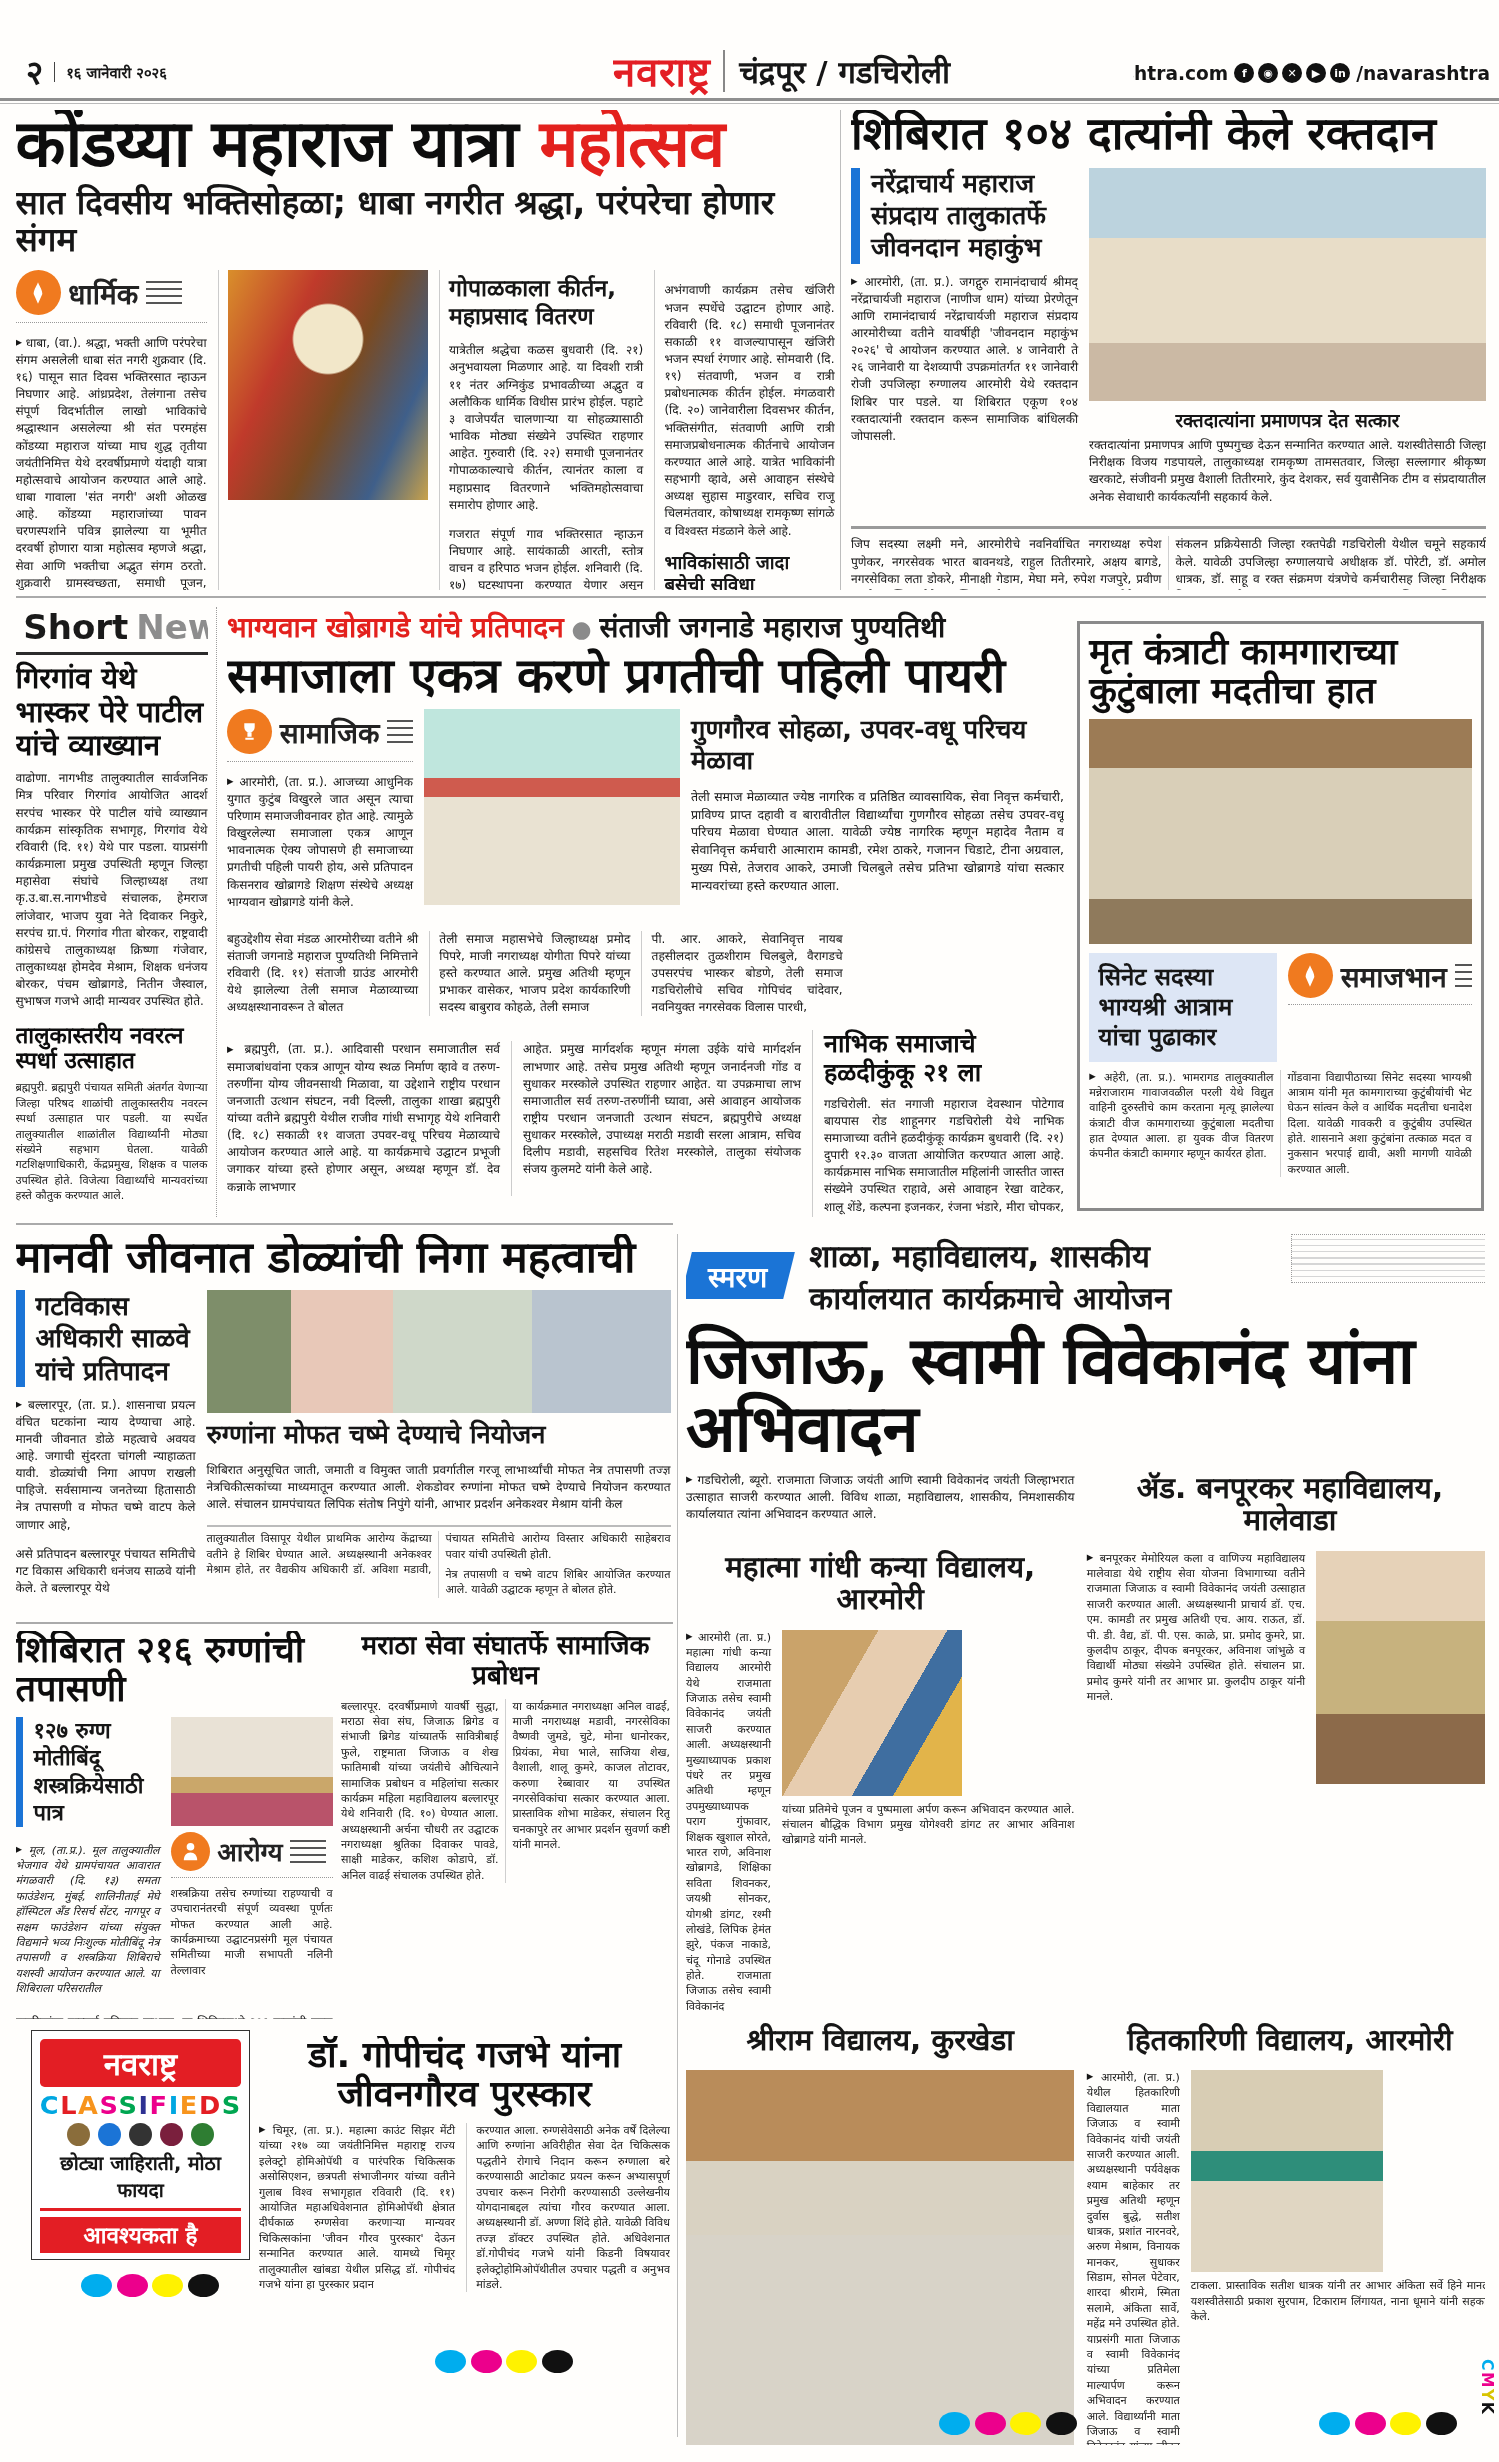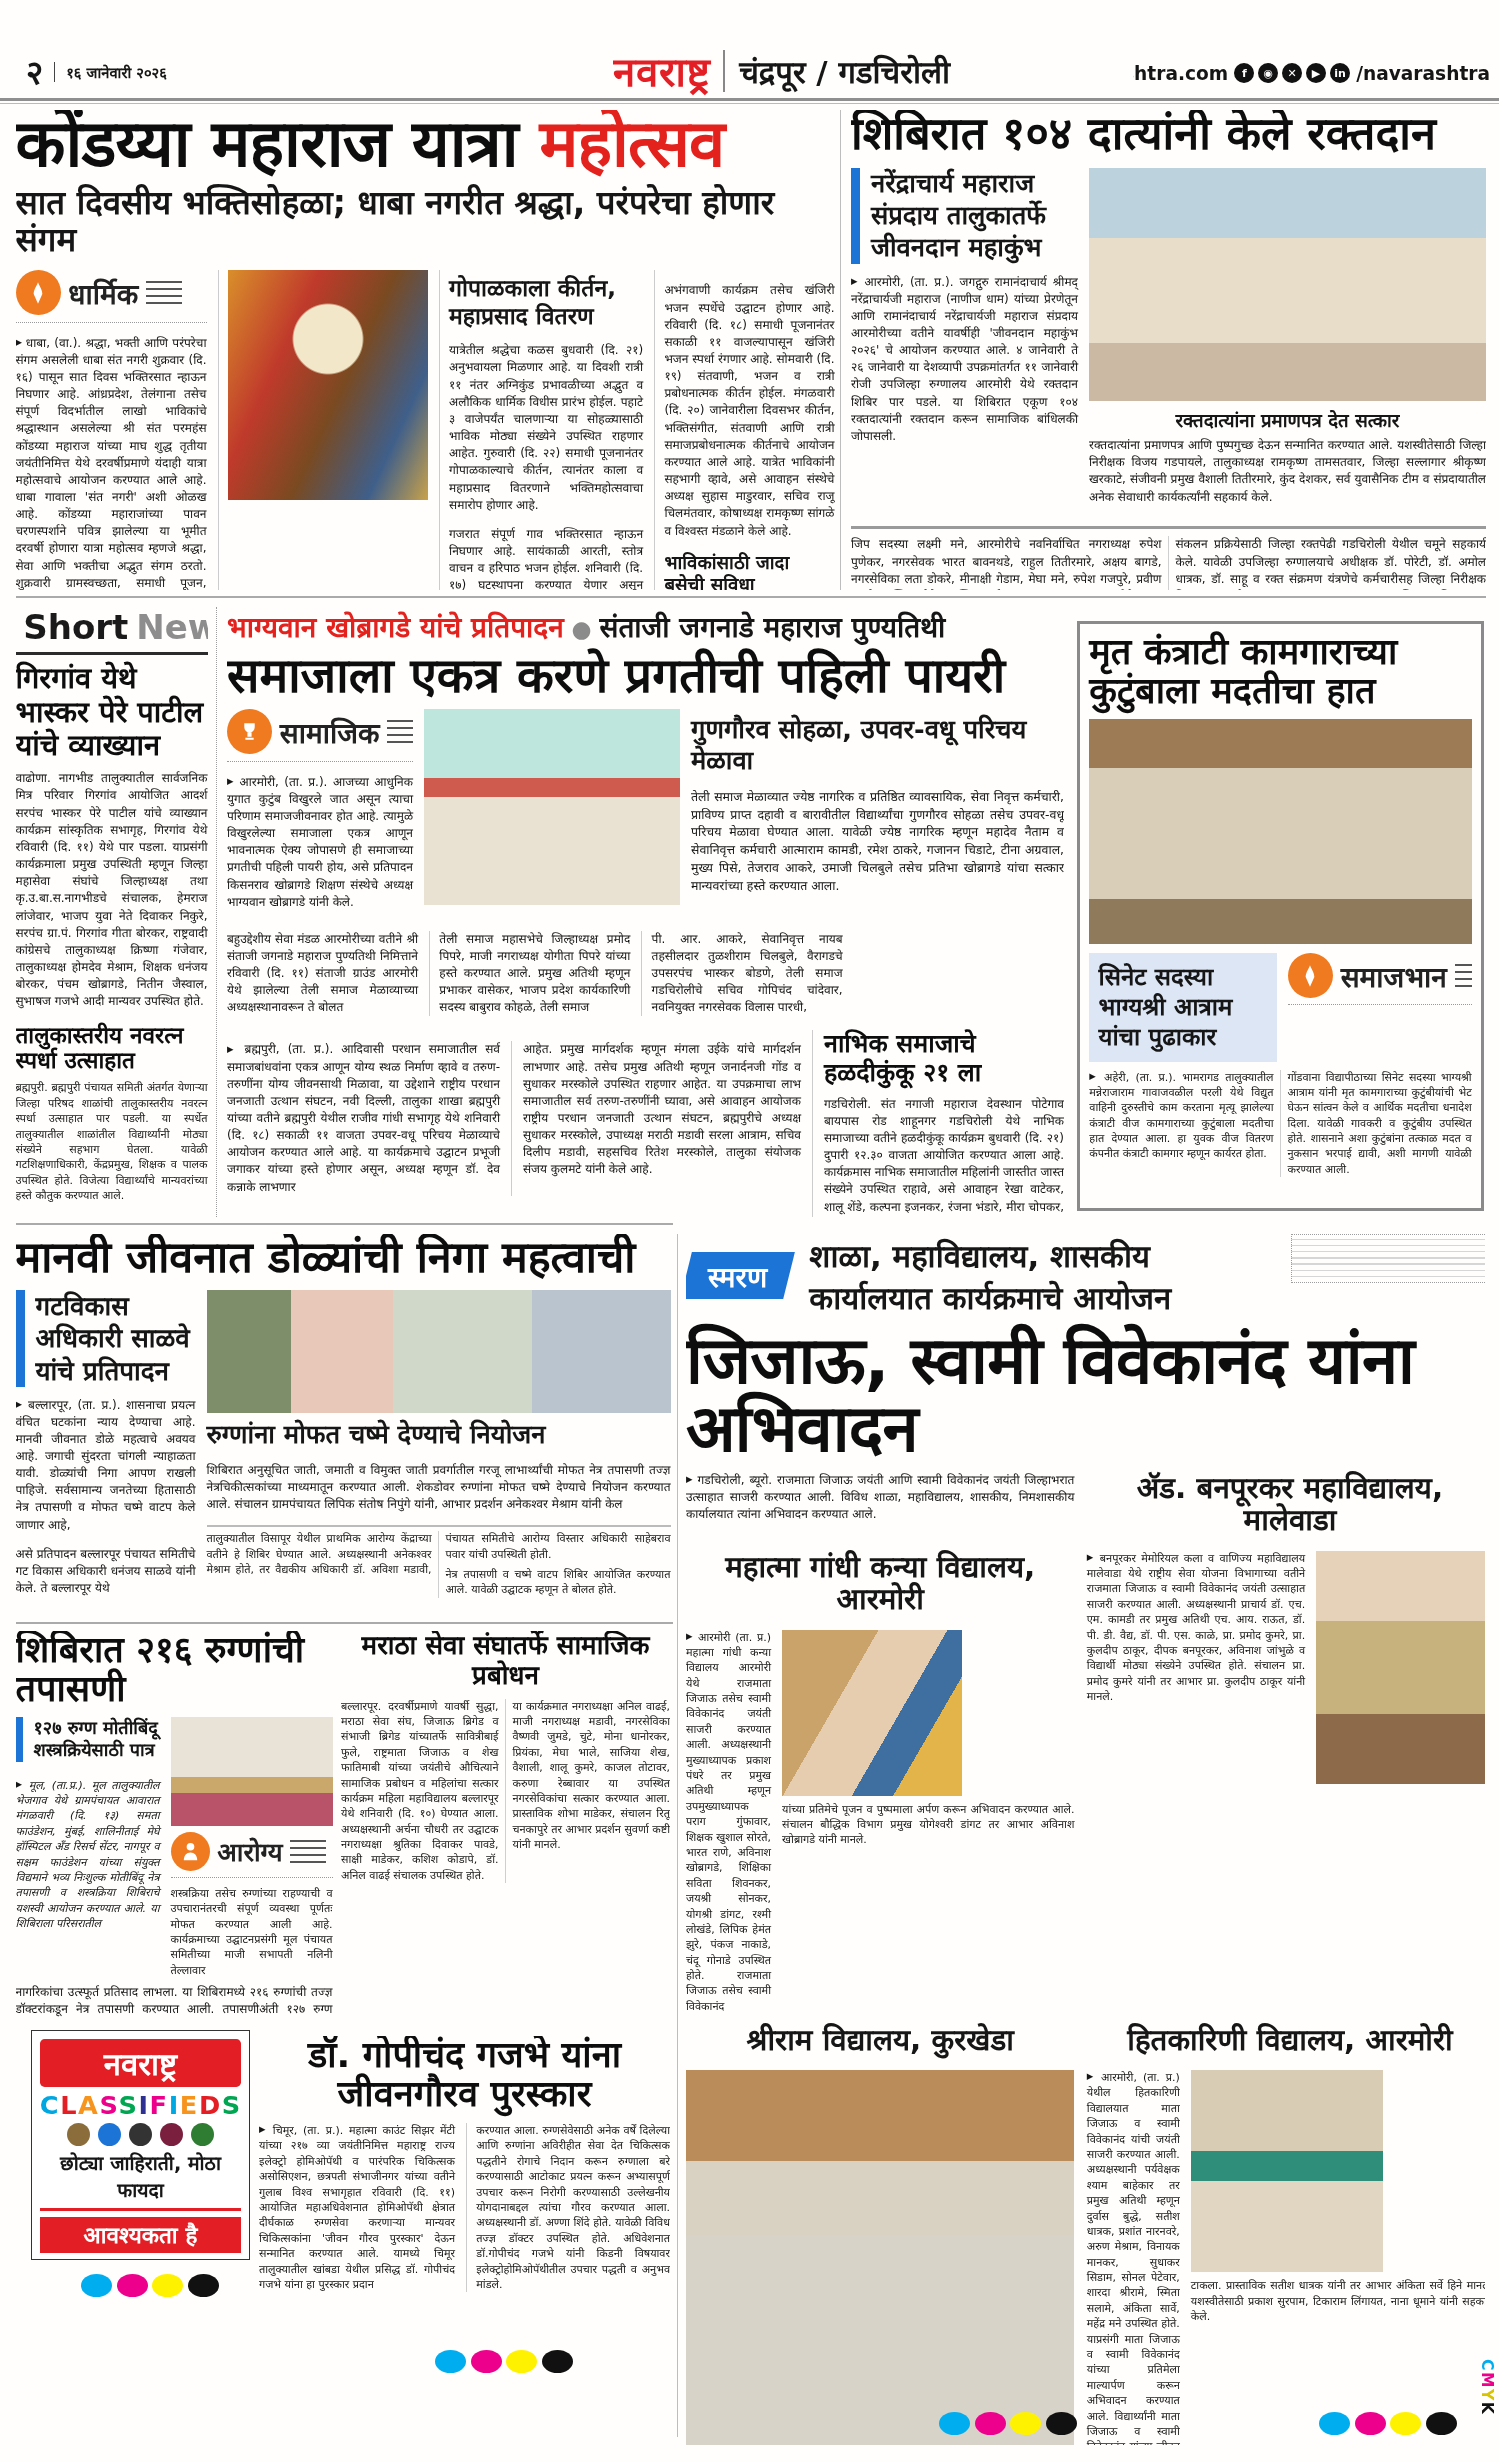--- a/index.html
+++ b/index.html
@@ -291,21 +291,21 @@
     </div>
   </div>
 
   <div class="hrule" style="left:15.5px;top:1622px;width:657px;height:1.6px;background:#aaa;"></div>
   <div class="vrule" style="left:677px;top:1234px;height:1203px;"></div>
 
   <div class="region" style="left:15.5px;top:1631px;width:317px;height:388px;">
     <div class="hl-md" style="font-size:36px;">शिबिरात २१६ रुग्णांची तपासणी</div>
     <div class="flexrow" style="margin-top:7.8px;">
       <div style="width:144px;">
-        <div class="bluebar" style="font-size:18px;border-left-width:7.8px;">१२७ रुग्ण मोतीबिंदू शस्त्रक्रियेसाठी पात्र</div>
+        <div class="bluebar" style="font-size:22px;border-left-width:7.8px;">१२७ रुग्ण मोतीबिंदू शस्त्रक्रियेसाठी पात्र</div>
         <p class="body-sm dateline" style="margin-top:16px;font-style:italic;">मूल, (ता.प्र.). मूल तालुक्यातील भेजगाव येथे ग्रामपंचायत आवारात मंगळवारी (दि. १३) समता फाउंडेशन, मुंबई, शालिनीताई मेघे हॉस्पिटल अँड रिसर्च सेंटर, नागपूर व सक्षम फाउंडेशन यांच्या संयुक्त विद्यमाने भव्य निःशुल्क मोतीबिंदू नेत्र तपासणी व शस्त्रक्रिया शिबिराचे यशस्वी आयोजन करण्यात आले. या शिबिराला परिसरातील</p>
       </div>
       <div style="flex:1;">
         <div class="photo" style="width:100%;height:109px;background:
           linear-gradient(180deg,#e9e2d6 0 55%,#caa76a 55% 70%,#b9536a 70% 100%);"></div>
         <div class="badge-row" style="margin-top:6.2px;">
           <span class="badge-circle" style="width:39px;height:39px;">
             <svg width="23" height="23" viewBox="0 0 24 24">
                 <circle cx="12" cy="7" r="4" fill="#fff"></circle>
                 <path d="M5 21 c0 -5 3 -8 7 -8 s7 3 7 8 Z" fill="#fff"></path>

